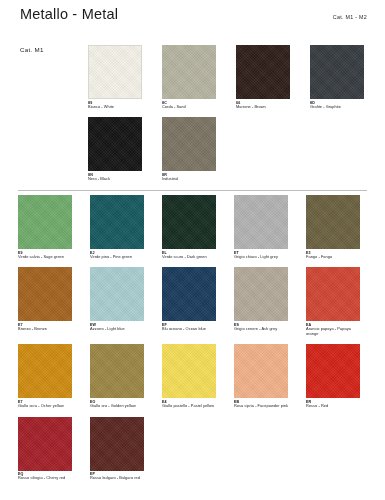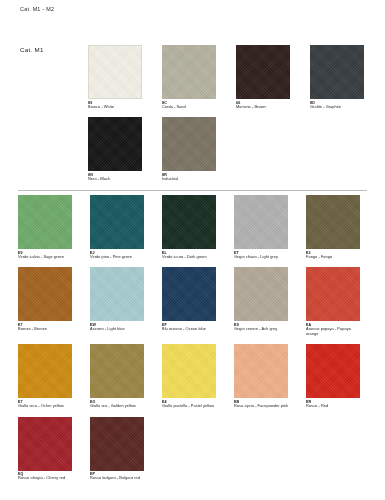--- a/index.html
+++ b/index.html
@@ -110,20 +110,21 @@
     display: block;
     word-wrap: break-word;
   }
 </style>
 </head>
 <body>
 
 <div id="page">
 
   <div class="header">
+    <div class="page-title">Metallo - Metal</div>
     <div class="header-cat">Cat. M1 - M2</div>
   </div>
 
   <div class="section" id="section-m1">
 
     <div class="section-label">Cat. M1</div>
     <div class="grid" id="grid-m1">
         <div class="swatch-cell">
           <div class="swatch-chip outlined" style="background: rgb(244, 242, 231);"></div>
           <div class="swatch-meta">

